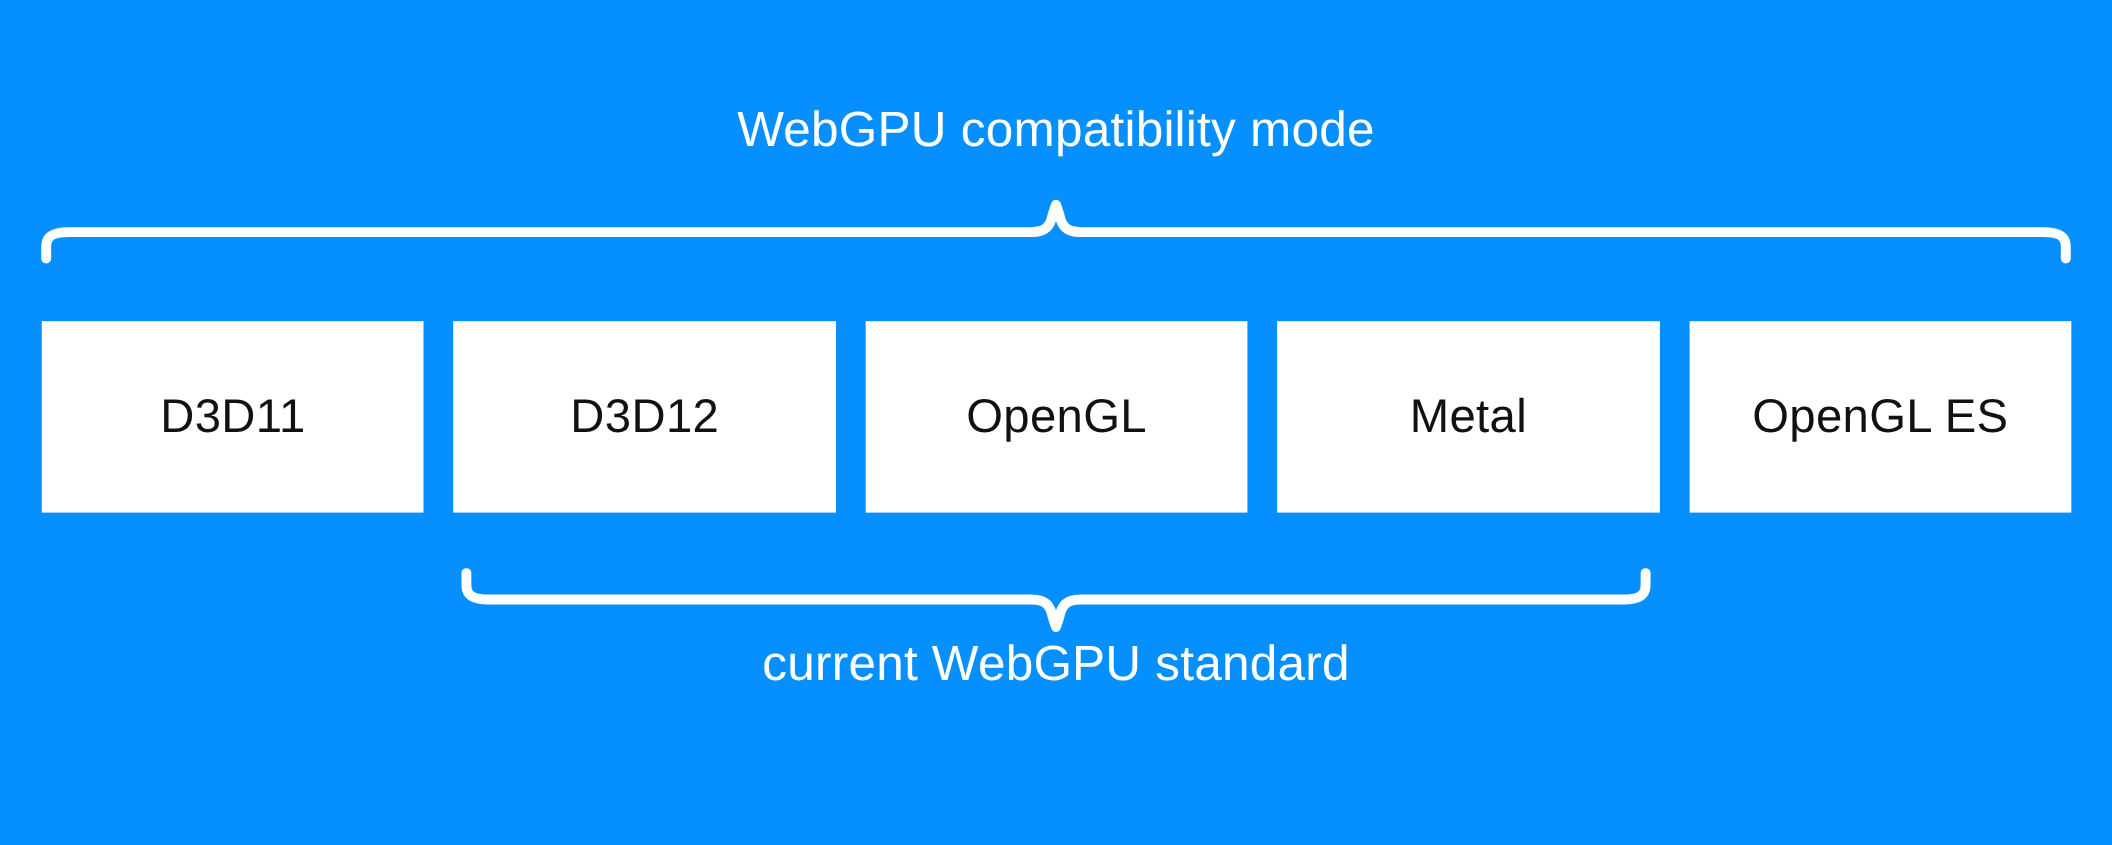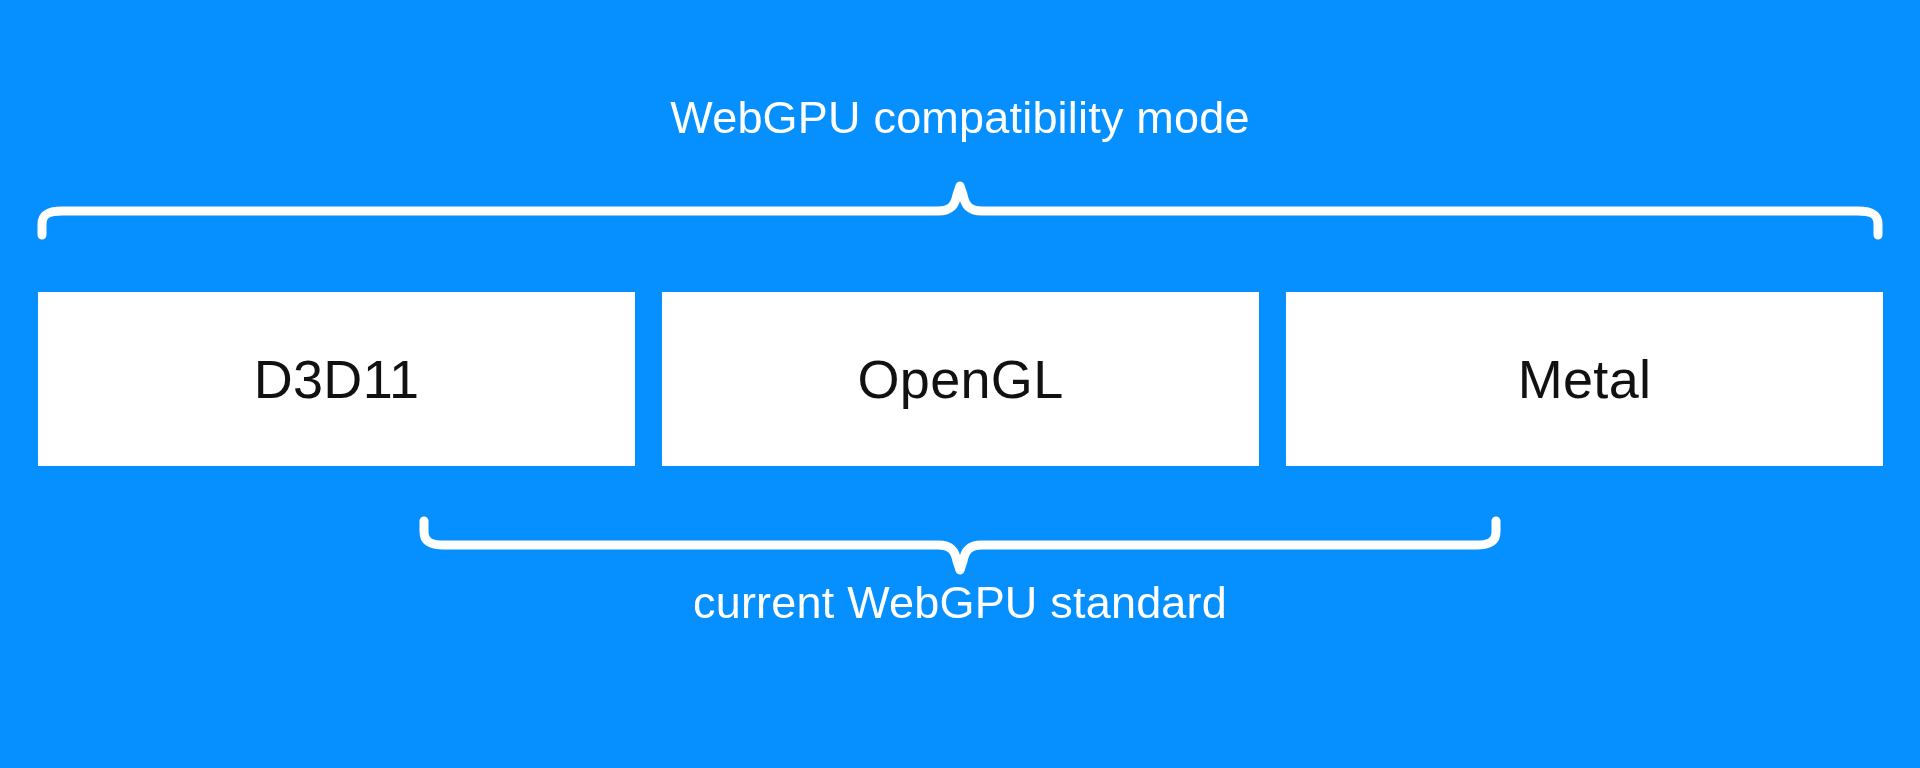--- a/index.html
+++ b/index.html
@@ -81,21 +81,21 @@
     align-items: stretch;
     gap: 27px;
   }
   .api-box {
     flex: 1 1 0;
     background: #ffffff;
     display: flex;
     align-items: center;
     justify-content: center;
     color: #111111;
-    font-size: 54px;
+    font-size: 43px;
     font-weight: 400;
     letter-spacing: 0.3px;
     white-space: nowrap;
   }
   .api-box-label {
     display: block;
   }
 </style>
 </head>
 <body>
@@ -116,24 +116,30 @@
              L 1858 211
              C 1869 211 1878 213 1878 224
              L 1878 235"></path>
   </svg>
 
   <div class="box-row">
     <div class="api-box">
       <span class="api-box-label">D3D11</span>
     </div>
     <div class="api-box">
+      <span class="api-box-label">D3D12</span>
+    </div>
+    <div class="api-box">
       <span class="api-box-label">OpenGL</span>
     </div>
     <div class="api-box">
       <span class="api-box-label">Metal</span>
+    </div>
+    <div class="api-box">
+      <span class="api-box-label">OpenGL ES</span>
     </div>
   </div>
 
   <svg class="brace-svg" viewBox="0 0 1920 768" width="1920" height="768" xmlns="http://www.w3.org/2000/svg">
     <path class="brace-path" d="M 424 521
              L 424 532
              C 424 543 433 545 444 545
              L 938 545
              C 951 545 955 551 957 561
              L 960 570

